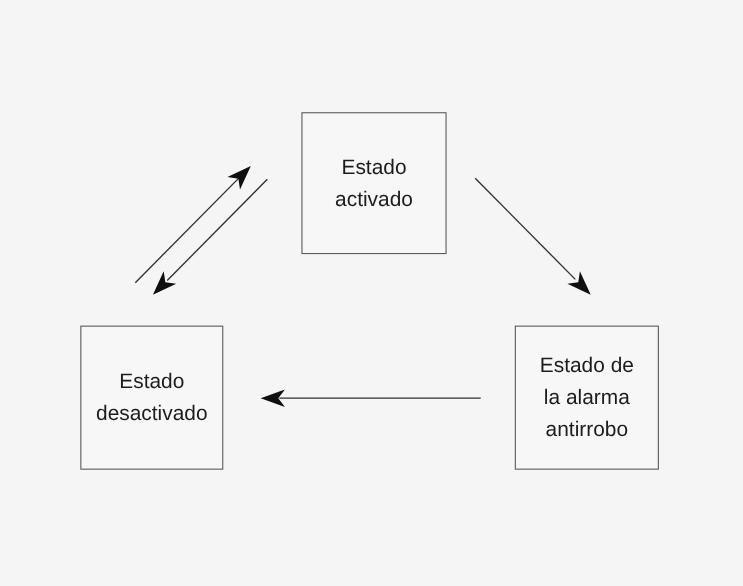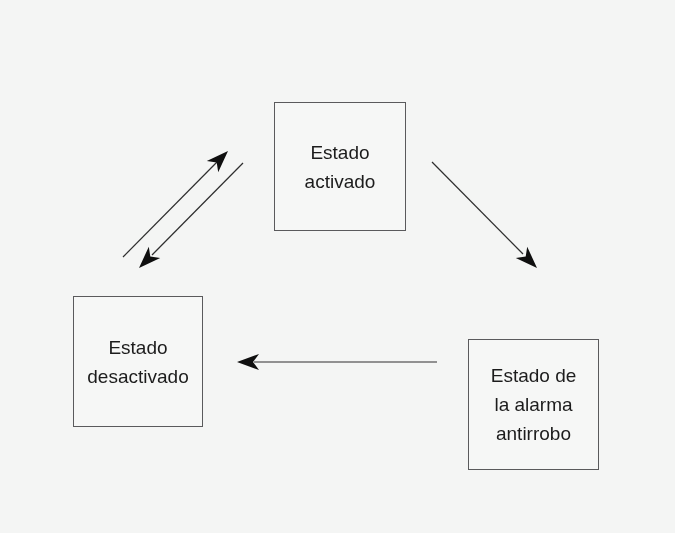--- a/index.html
+++ b/index.html
@@ -44,21 +44,21 @@
     align-items: center;
     justify-content: center;
     text-align: center;
     font-size: 19px;
     line-height: 29px;
     color: var(--text);
     white-space: pre-line;
   }
   .node-activado     { left: 274px; top: 102px; width: 132px; height: 129px; }
   .node-desactivado  { left:  73px; top: 296px; width: 130px; height: 131px; }
-  .node-alarma       { left: 468px; top: 296px; width: 131px; height: 131px; margin-top: 43px; }
+  .node-alarma       { left: 468px; top: 296px; width: 131px; height: 131px; }
 </style>
 </head>
 <body>
 
 <div class="stage">
 
   <svg class="arrows" viewBox="0 0 675 533" aria-hidden="true">
 
     <g>
       <line x1="123" y1="257" x2="218" y2="161"></line>

